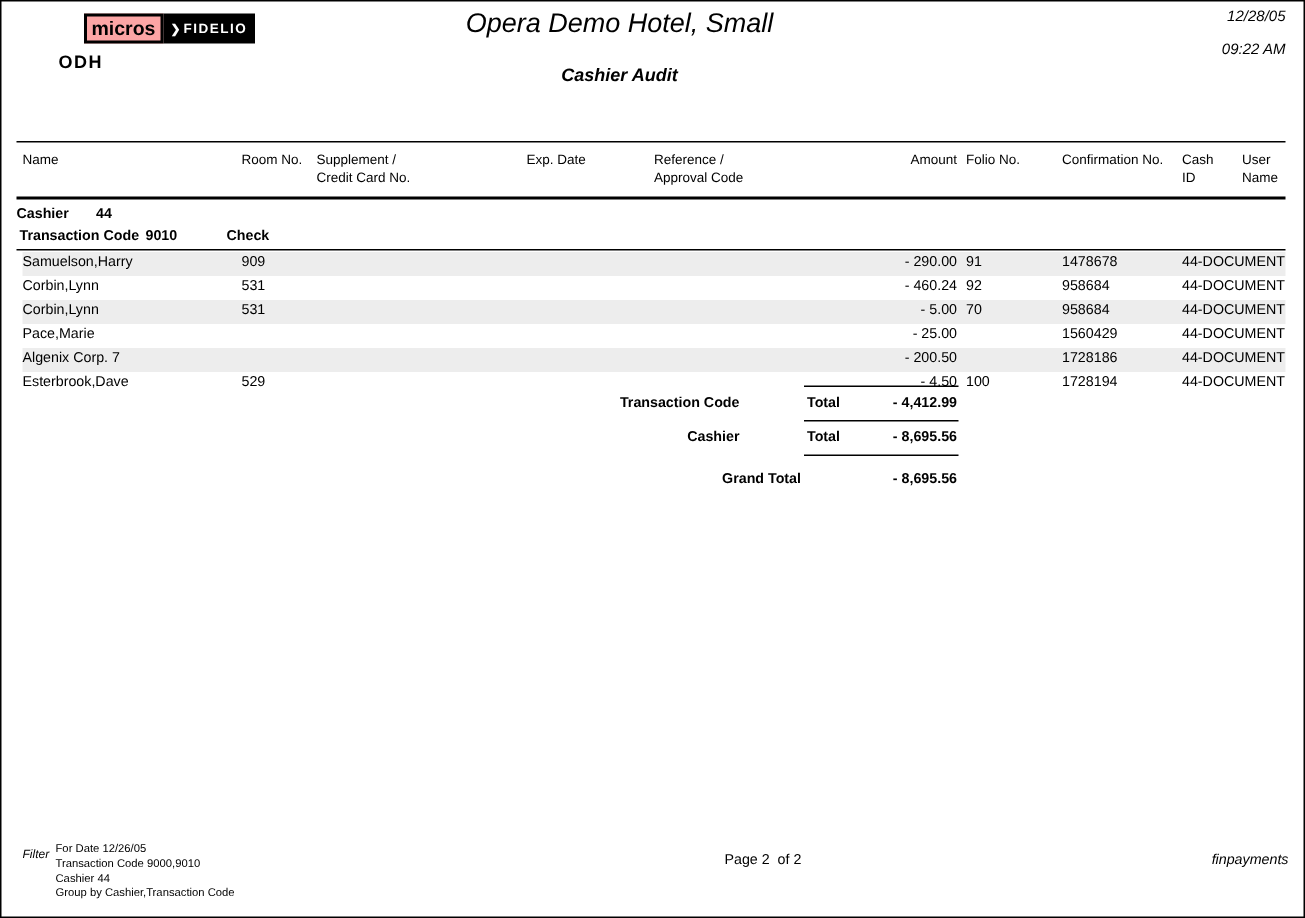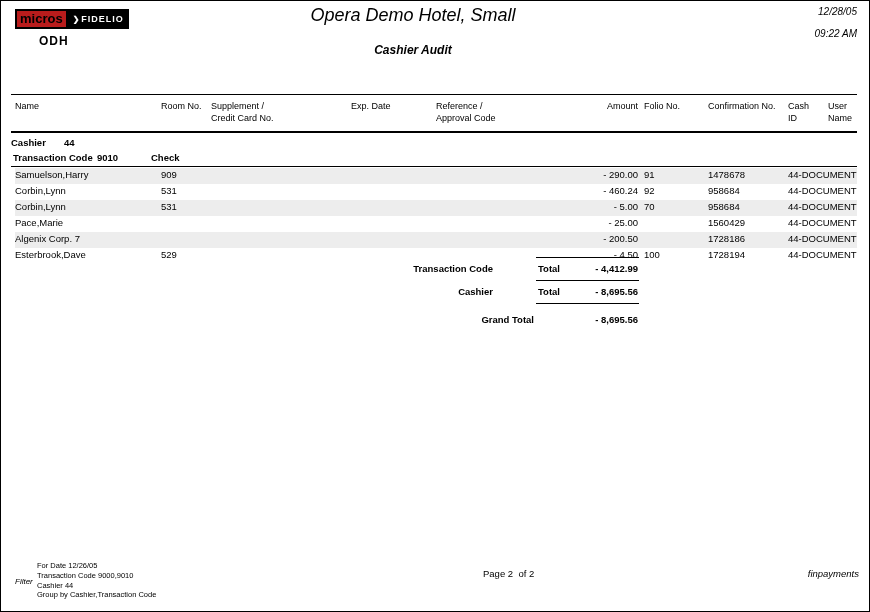--- a/index.html
+++ b/index.html
@@ -10,22 +10,22 @@
     border:1px solid #000;
     background:#fff;
     font-family:"Liberation Sans", sans-serif;
     color:#000;
     overflow:hidden;
   }
   .abs { position:absolute; }
 
   
   .logo { position:absolute; left:14px; top:8px; display:flex; align-items:stretch; }
-  .logo-micros { border:2px solid #000; background:#b91c1c; color:#000; font-weight:bold;
-                 font-size:13px; line-height:16px; padding:0 3px; }
+  .logo-micros { border:2px solid #000; background:#fca5a5; color:#000; font-weight:bold;
+                 font-size:13px; line-height:16px; padding:0 3px;margin-left:41px; }
   .logo-fidelio { background:#000; color:#fff; font-weight:bold; font-size:9px;
                   letter-spacing:1px; display:flex; align-items:center; padding:0 5px; }
   .logo-arrow { font-size:8px; margin-right:1px; }
   .odh { left:38px; top:33px; font-size:12px; font-weight:bold; letter-spacing:1px; }
 
   
   .center-wrap { position:absolute; left:0; top:0; width:824px; text-align:center; }
   .hotel-name { position:absolute; top:4px; width:100%; font-size:18px; font-style:italic; }
   .report-title { position:absolute; top:42px; width:100%; font-size:12px; font-style:italic; font-weight:bold; }
   .hdr-date { right:12px; top:5px; font-size:10px; font-style:italic; }
@@ -62,21 +62,21 @@
   .t-line { position:absolute; left:535px; width:103px; border-top:1px solid #000; }
   .t-l1 { top:256px; } .t-l2 { top:279px; } .t-l3 { top:302px; }
   .t-row { position:absolute; font-size:9.5px; font-weight:bold; height:14px; line-height:14px; }
   .t-label { position:absolute; left:370px; width:122px; text-align:right; }
   .t-label-grand { position:absolute; left:370px; width:163px; text-align:right; }
   .t-word { position:absolute; left:537px; }
   .t-amt { position:absolute; left:535px; width:102px; text-align:right; }
   .t-a { top:261px; } .t-b { top:284px; } .t-c { top:312px; }
 
   
-  .filter-label { left:14px; top:564px; font-size:8px; font-style:italic;margin-top:12px; }
+  .filter-label { left:14px; top:564px; font-size:8px; font-style:italic; }
   .filter-lines { left:36px; top:560px; font-size:7.5px; line-height:9.8px; }
   .page-info { left:482px; top:567px; font-size:9.5px; white-space:pre; }
   .report-name { right:10px; top:567px; font-size:9.5px; font-style:italic; }
 </style>
 </head>
 <body>
 
 <div class="page">
 
   <div class="logo">

